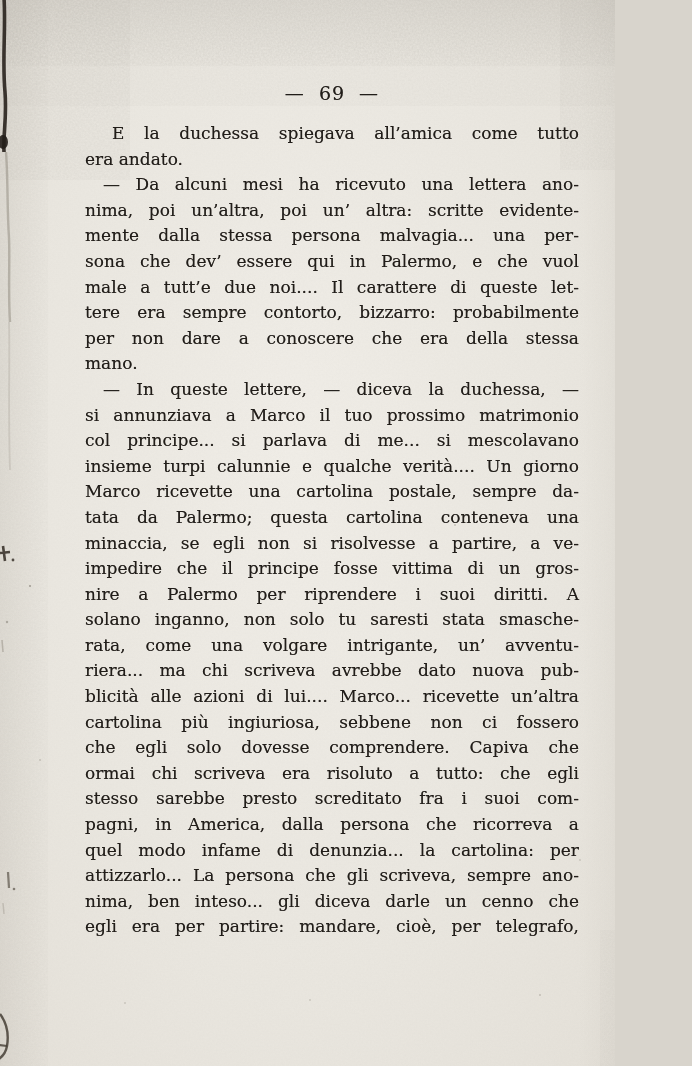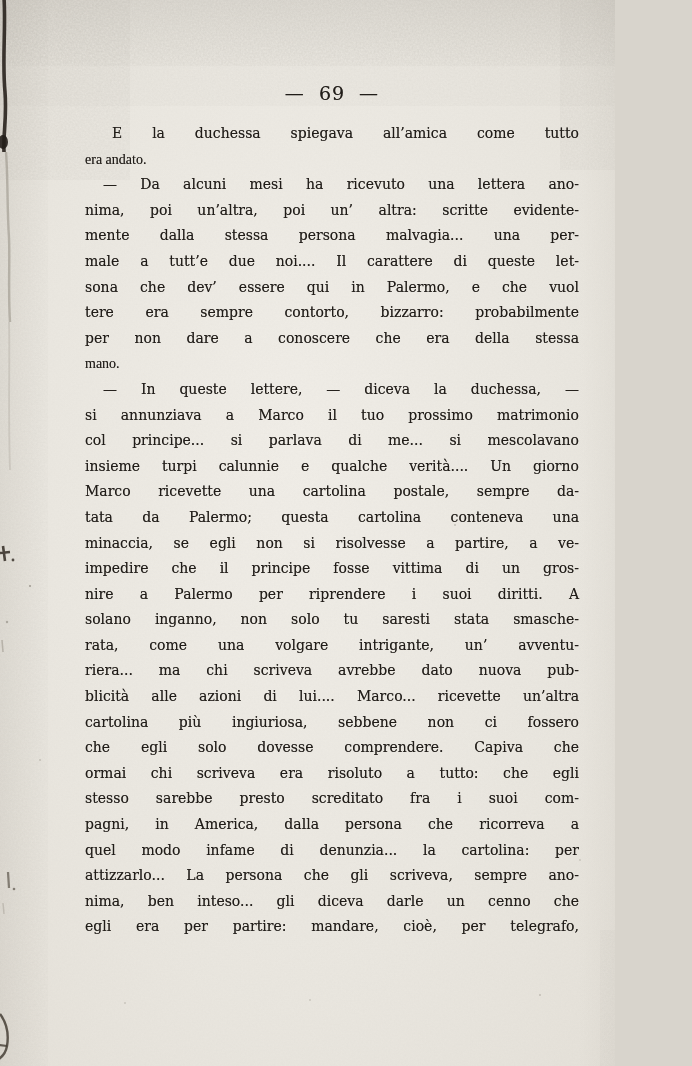--- a/index.html
+++ b/index.html
@@ -40,30 +40,30 @@
   }
   .text-block {
     position: absolute;
     left: 85px;
     top: 121px;
     width: 494px;
   }
   .paragraph { margin: 0; }
   .line {
     display: block;
-    font-size: 14px;
+    font-size: 17px;
     line-height: 25.6px;
     white-space: nowrap;
     text-align: justify;
     text-align-last: justify;
     text-shadow: 0 0 0.5px rgba(33,29,25,0.55);
   }
   .line.first-p1 { padding-left: 27px; }
   .line.first { padding-left: 18px; }
-  .line.unjust { text-align-last: left; font-family: Liberation Serif, serif; }
+  .line.unjust { text-align-last: left; }
 </style>
 </head>
 <body>
 
 <div class="page">
 
   <svg class="artifacts" viewBox="0 0 692 1066" xmlns="http://www.w3.org/2000/svg">
     <defs>
       <filter id="grain" x="0%" y="0%" width="100%" height="100%">
         <feTurbulence type="fractalNoise" baseFrequency="0.55" numOctaves="2" seed="3" stitchTiles="stitch"></feTurbulence>
@@ -113,22 +113,22 @@
 
   <div class="text-block">
       <div class="paragraph">
         <div class="line first-p1">E la duchessa spiegava all’amica come tutto</div>
         <div class="line unjust">era andato.</div>
       </div>
       <div class="paragraph">
         <div class="line first">— Da alcuni mesi ha ricevuto una lettera ano-</div>
         <div class="line">nima, poi un’altra, poi un’ altra: scritte evidente-</div>
         <div class="line">mente dalla stessa persona malvagia... una per-</div>
+        <div class="line">sona che dev’ essere qui in Palermo, e che vuol</div>
         <div class="line">male a tutt’e due noi.... Il carattere di queste let-</div>
-        <div class="line">sona che dev’ essere qui in Palermo, e che vuol</div>
         <div class="line">tere era sempre contorto, bizzarro: probabilmente</div>
         <div class="line">per non dare a conoscere che era della stessa</div>
         <div class="line unjust">mano.</div>
       </div>
       <div class="paragraph">
         <div class="line first">— In queste lettere, — diceva la duchessa, —</div>
         <div class="line">si annunziava a Marco il tuo prossimo matrimonio</div>
         <div class="line">col principe... si parlava di me... si mescolavano</div>
         <div class="line">insieme turpi calunnie e qualche verità.... Un giorno</div>
         <div class="line">Marco ricevette una cartolina postale, sempre da-</div>

